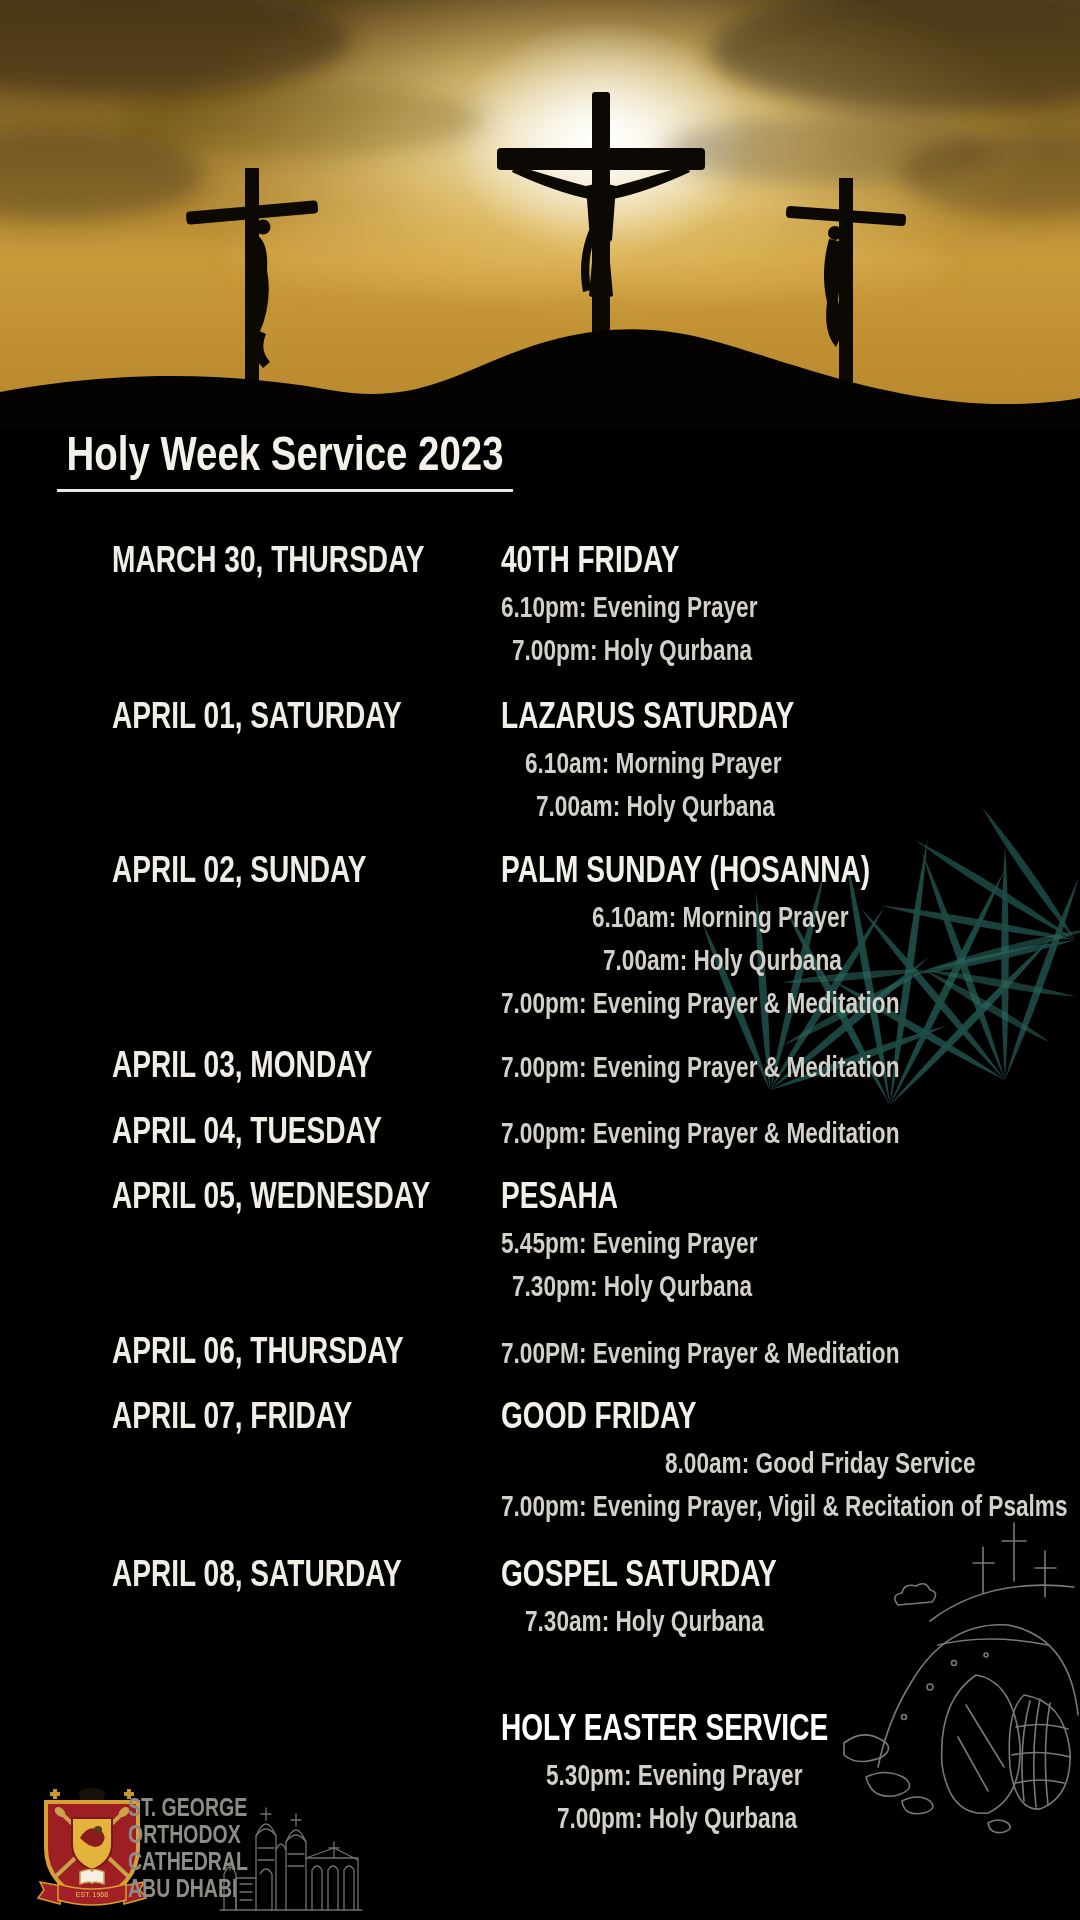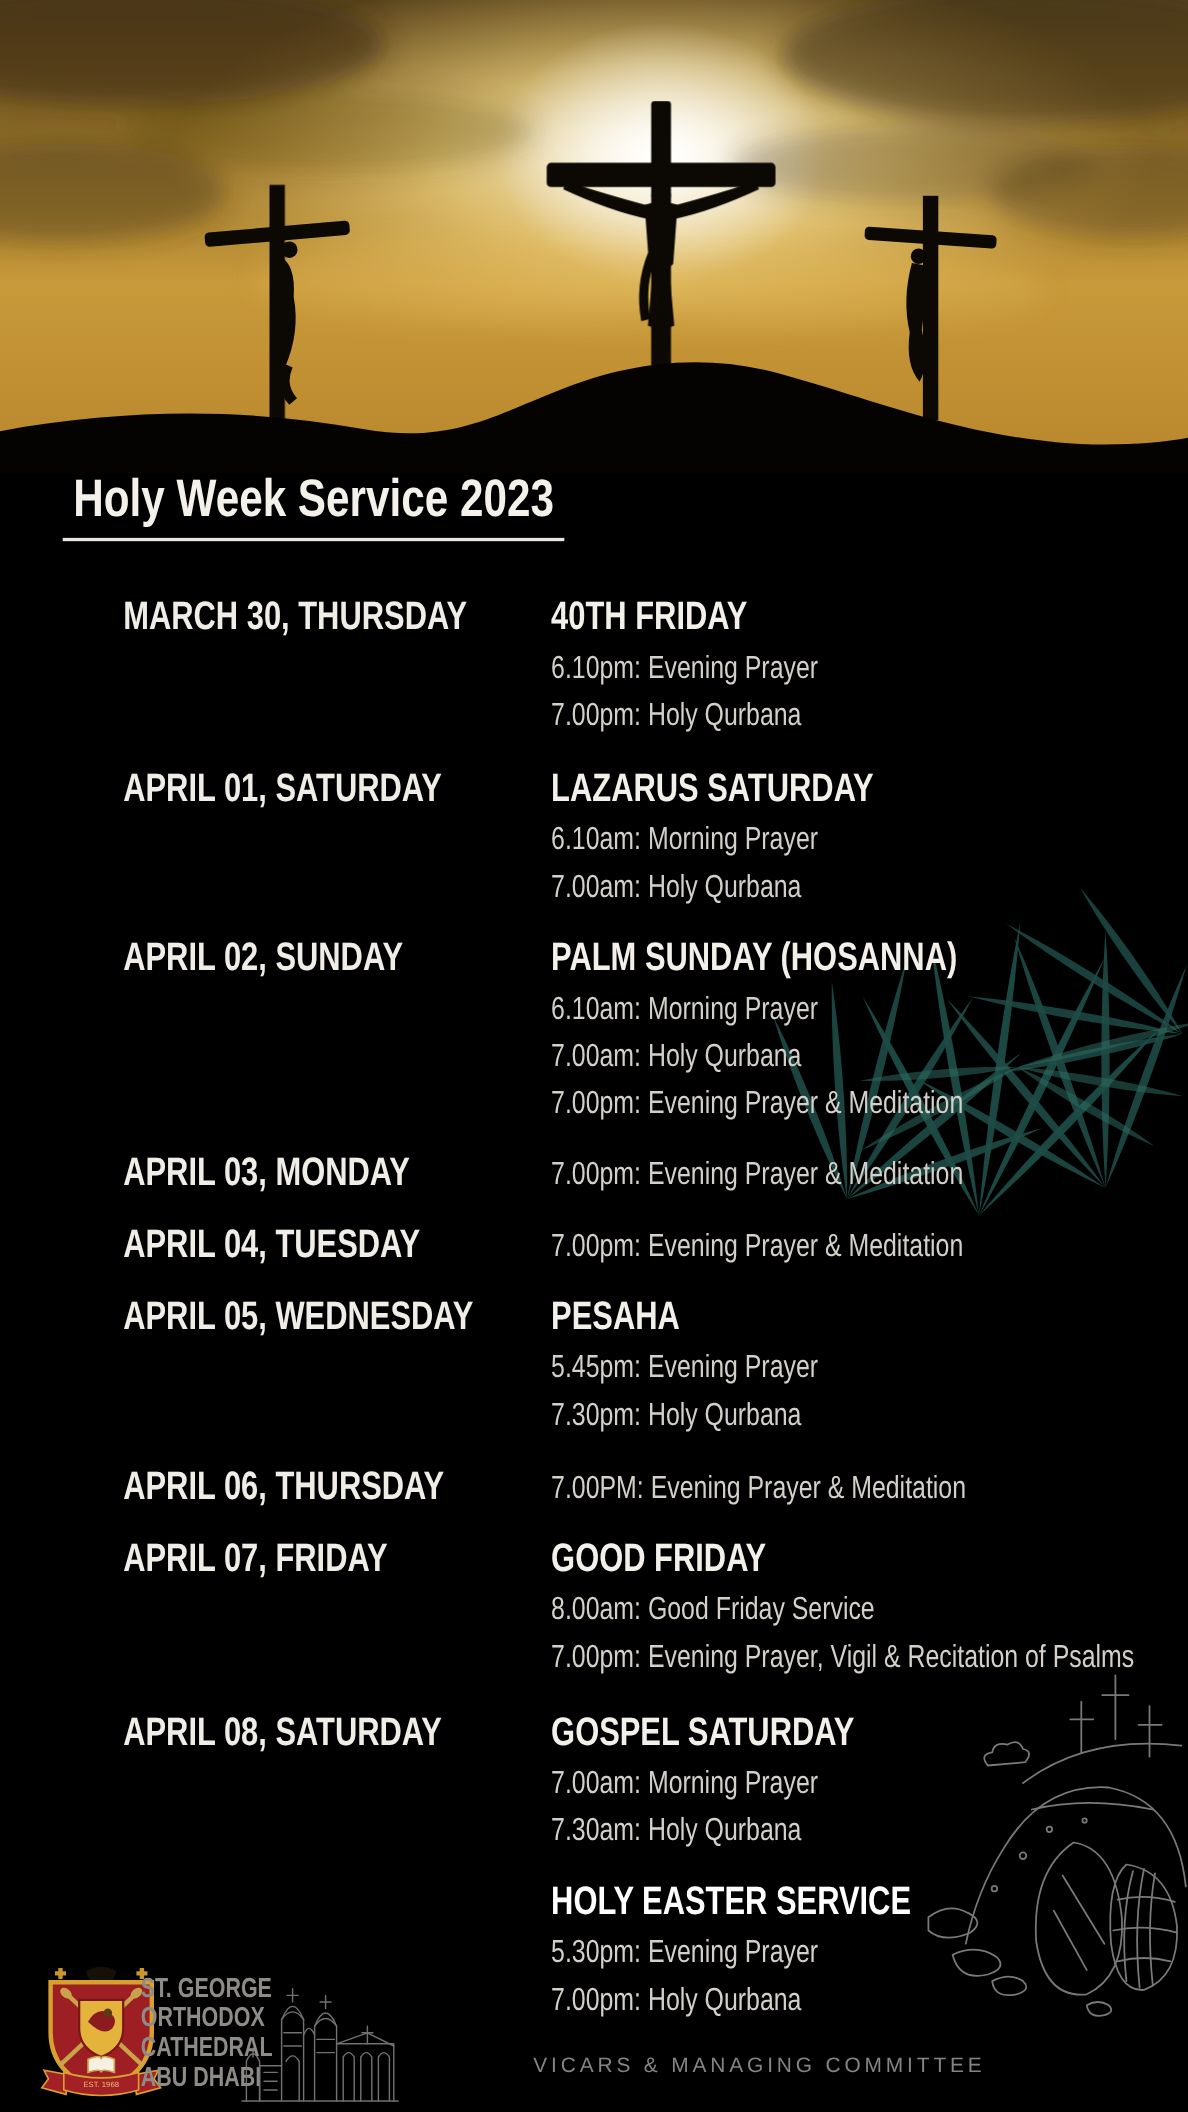--- a/index.html
+++ b/index.html
@@ -18,21 +18,21 @@
 
   .palm  { position:absolute; left:675px; top:640px;  z-index:2; }
   .tomb  { position:absolute; left:838px; top:1505px; z-index:2; }
 
   .schedule { position:absolute; left:0; top:0; width:1080px; height:1496px; z-index:3; }
   .row   { position:absolute; left:0; width:1080px; }
   .date  { position:absolute; left:112px; top:0; font-size:36px; font-weight:bold;
            color:#f0ede7; line-height:44px; }
   .content { position:absolute; left:501px; top:0; }
   .svc-title { font-size:36px; font-weight:bold; color:#f3f0ea; line-height:44px; }
-  .svc-line  { font-size:29px; font-weight:normal; color:#d3cfc9; line-height:43px; }
+  .svc-line  { font-size:29px; font-weight:bold; color:#d3cfc9; line-height:43px;text-align:center; }
   .svc-title + .svc-line { margin-top:4px; }
 
   .footer { position:absolute; left:0; top:1770px; width:924px; height:150px; z-index:3; }
   .crest  { position:absolute; left:36px; top:16px; }
   .church-name { position:absolute; left:128px; top:24px; font-size:25px; font-weight:bold;
                  color:#8f8c88; line-height:27px; }
   .church-art { position:absolute; left:216px; top:8px; }
   .committee { position:absolute; right:28px; top:98px; font-size:19px; color:#848484;
                letter-spacing:3.5px; font-weight:normal; }
 </style>
@@ -255,21 +255,20 @@
         <div class="svc-title"><span class="cond">GOOD FRIDAY</span></div>
         <div class="svc-line"><span class="cond">8.00am: Good Friday Service</span></div>
         <div class="svc-line"><span class="cond">7.00pm: Evening Prayer, Vigil &amp; Recitation of Psalms</span></div>
       </div>
     </div>
 
     <div class="row" style="top:1552px">
       <div class="date"><span class="cond">APRIL 08, SATURDAY</span></div>
       <div class="content">
         <div class="svc-title"><span class="cond">GOSPEL SATURDAY</span></div>
-        <div class="svc-line"><span class="cond">7.00am: Morning Prayer</span></div>
         <div class="svc-line"><span class="cond">7.30am: Holy Qurbana</span></div>
       </div>
     </div>
 
     <div class="row" style="top:1706px">
       <div class="content">
         <div class="svc-title" style="color:#ffffff"><span class="cond">HOLY EASTER SERVICE</span></div>
         <div class="svc-line"><span class="cond">5.30pm: Evening Prayer</span></div>
         <div class="svc-line"><span class="cond">7.00pm: Holy Qurbana</span></div>
       </div>
@@ -319,16 +318,15 @@
         <path d="M60,72 Q65,60 70,72"></path>
         <path d="M90,80 H142 V132"></path>
         <path d="M96,132 V92 q5,-8 10,0 v40 M112,132 V92 q5,-8 10,0 v40 M128,132 V92 q5,-8 10,0 v40"></path>
         <path d="M118,64 v16 M113,70 h10"></path>
         <path d="M90,80 L118,70 L142,82"></path>
         <path d="M4,132 H146"></path>
         <path d="M24,106 h12 M24,114 h12 M24,122 h12"></path>
       </g>
     </svg>
 
-    <div class="committee">VICARS &amp; MANAGING COMMITTEE</div>
   </div>
 
 </div>
 
 </body></html>

